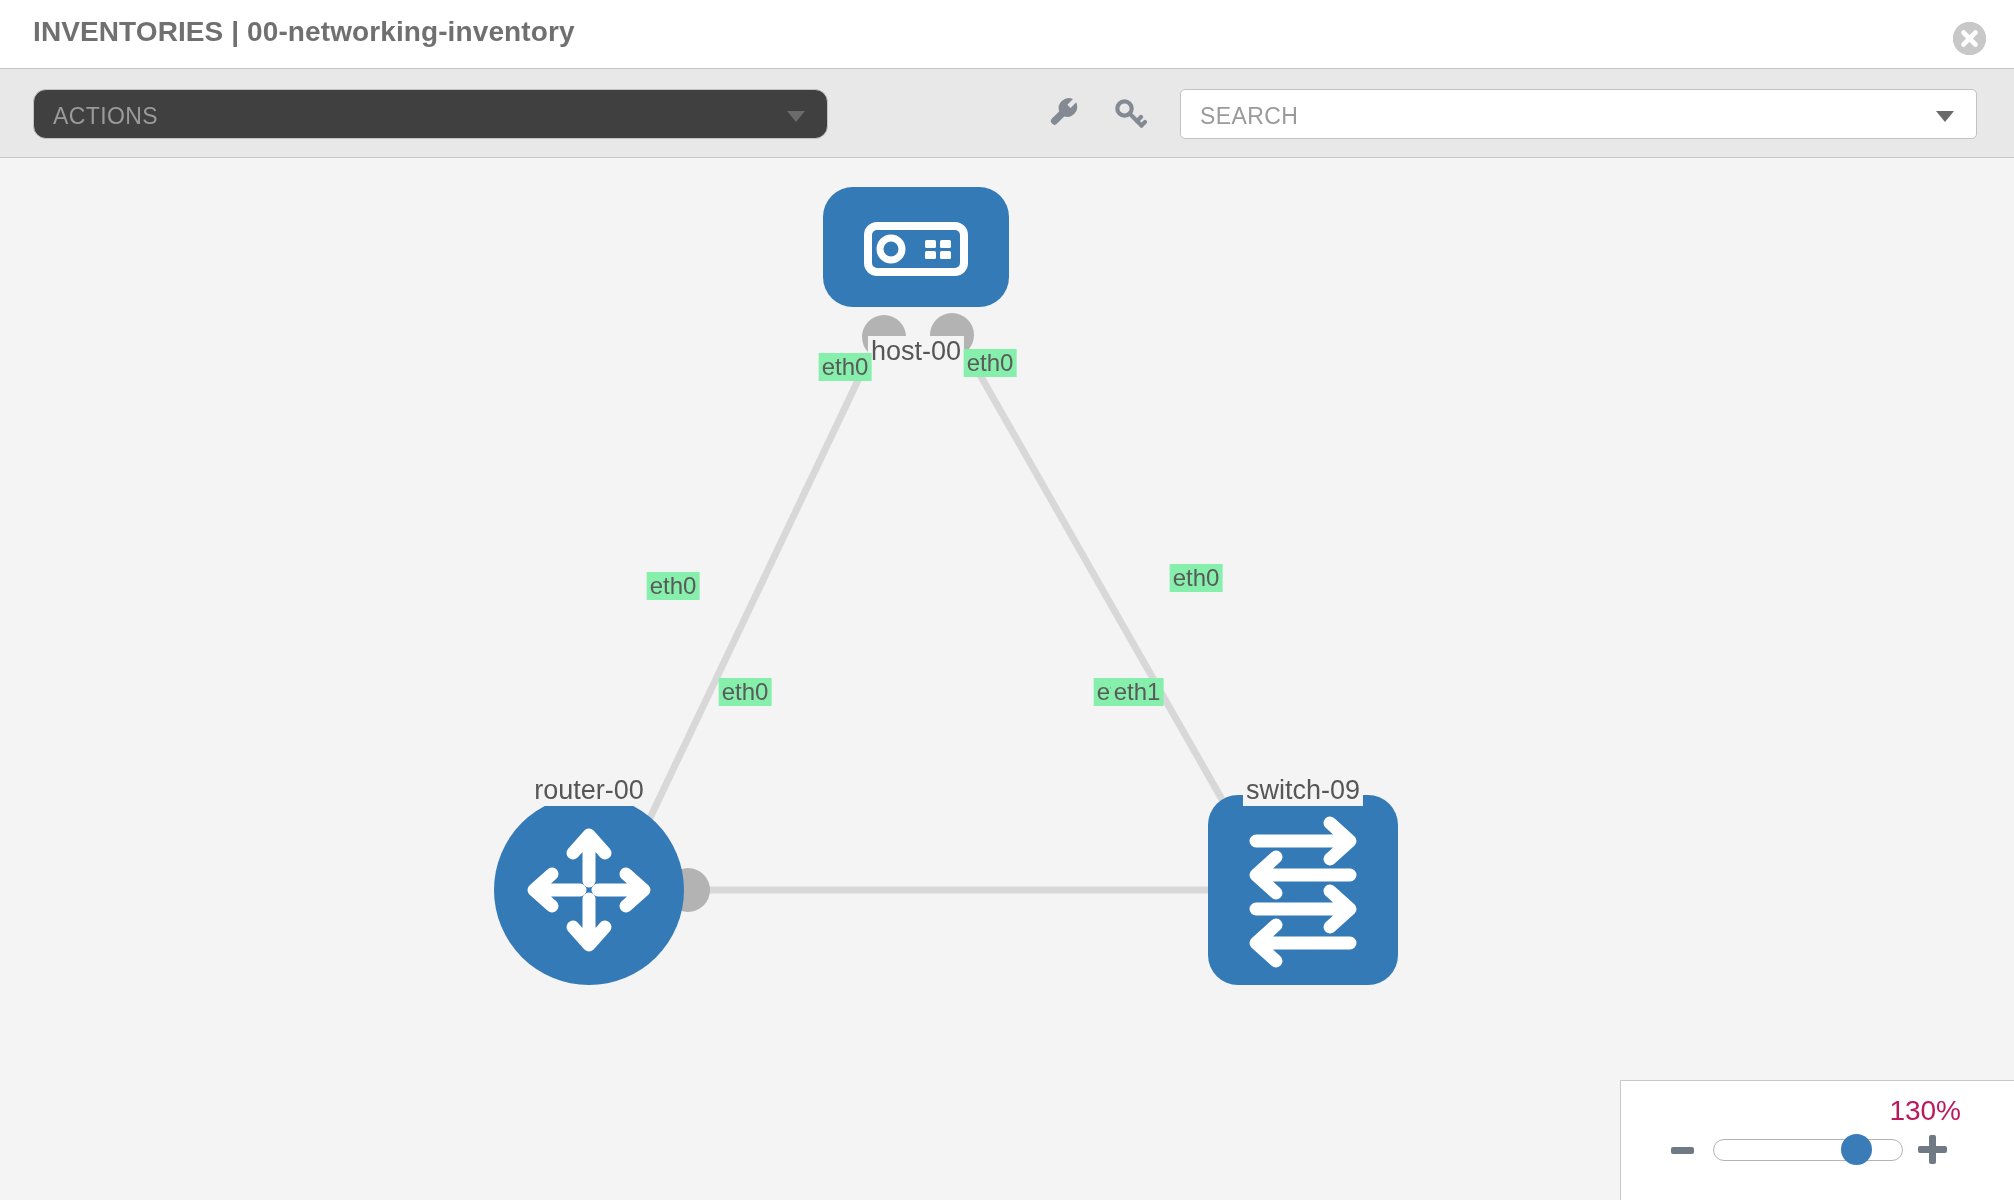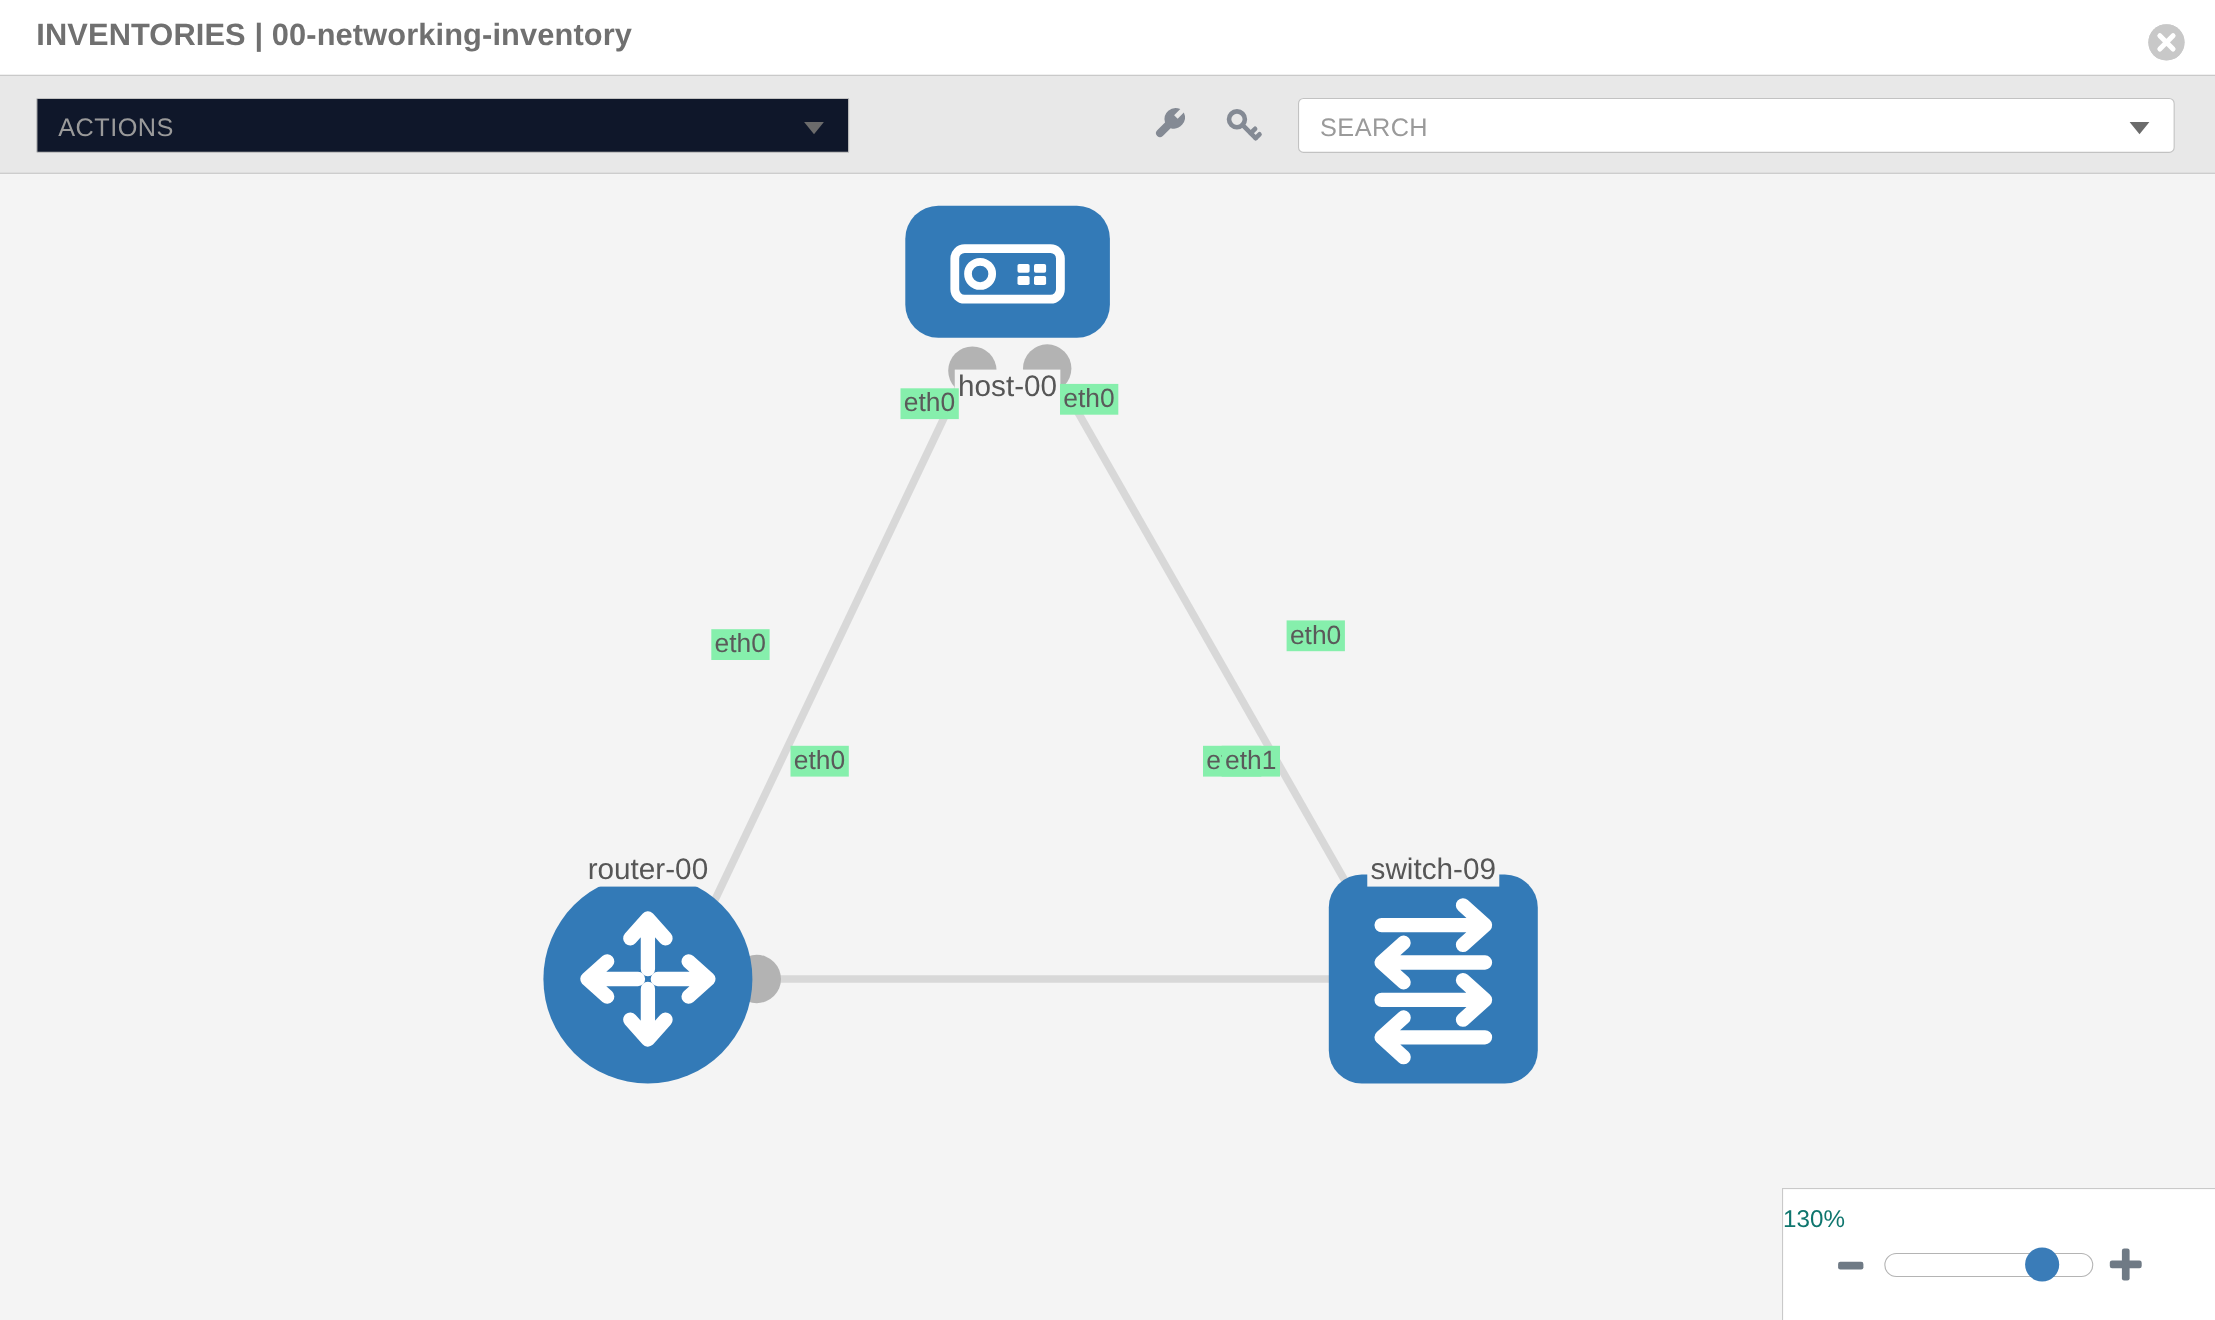--- a/index.html
+++ b/index.html
@@ -61,25 +61,25 @@
     background: #e8e8e8;
     border-top: 1px solid #c6c6c6;
     border-bottom: 1px solid #c6c6c6;
     box-sizing: border-box;
   }
 
   .actions-select {
     position: absolute;
     left: 33px;
     top: 20px;
-    width: 739px;
+    width: 795px;
     height: 50px;
-    background: #0f172a;
+    background: #404040;
     border: 1px solid #c2c2c2;
-    border-radius: 1px;
+    border-radius: 13px;
     box-sizing: border-box;
     cursor: pointer;
   }
   .actions-label {
     position: absolute;
     left: 19px;
     top: 13px;
     font-size: 23px;
     color: #9a9a9a;
     letter-spacing: 0.4px;
@@ -173,23 +173,23 @@
     border: 1px solid #c9c9c9;
     border-right: none;
     border-bottom: none;
     box-sizing: border-box;
   }
   .zoom-value {
     position: absolute;
     left: 0;
     top: 14px;
     width: 340px;
-    text-align: left;
-    font-size: 22px;
-    color: #0f766e;
+    text-align: right;
+    font-size: 28px;
+    color: #be185d;
   }
   .zoom-row {
     position: absolute;
     left: 0;
     top: 50px;
     width: 394px;
     height: 40px;
   }
   .zoom-minus {
     position: absolute;

